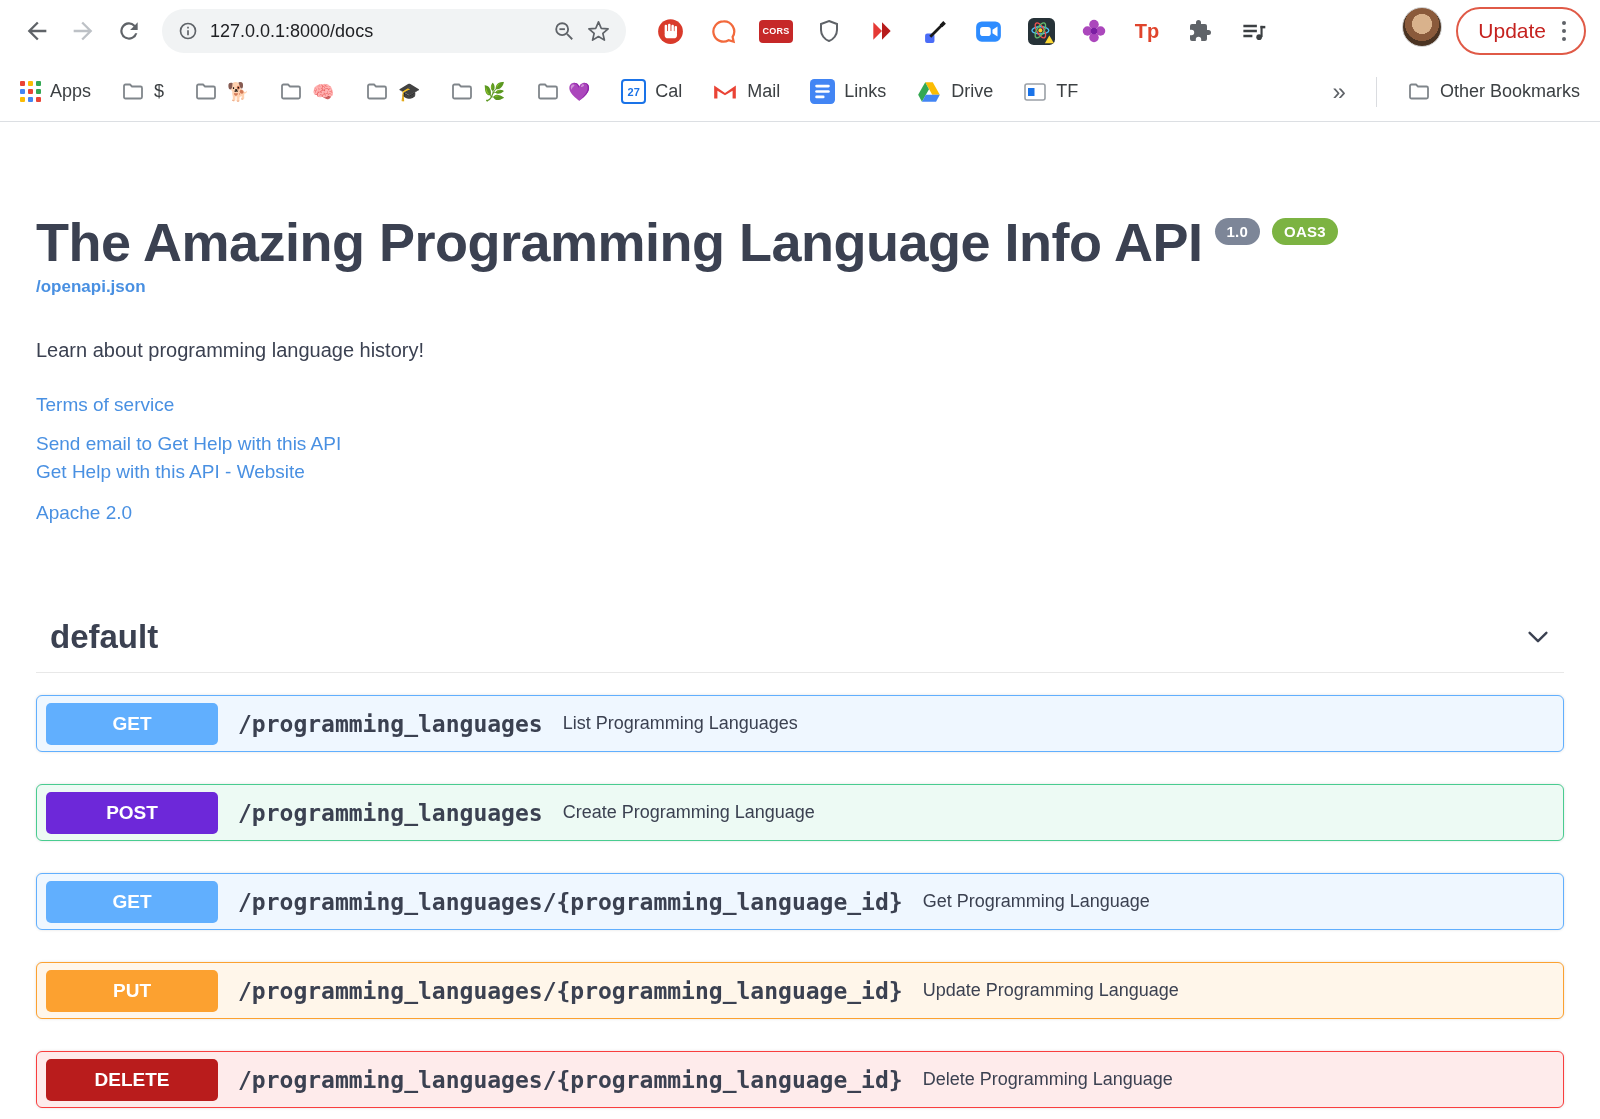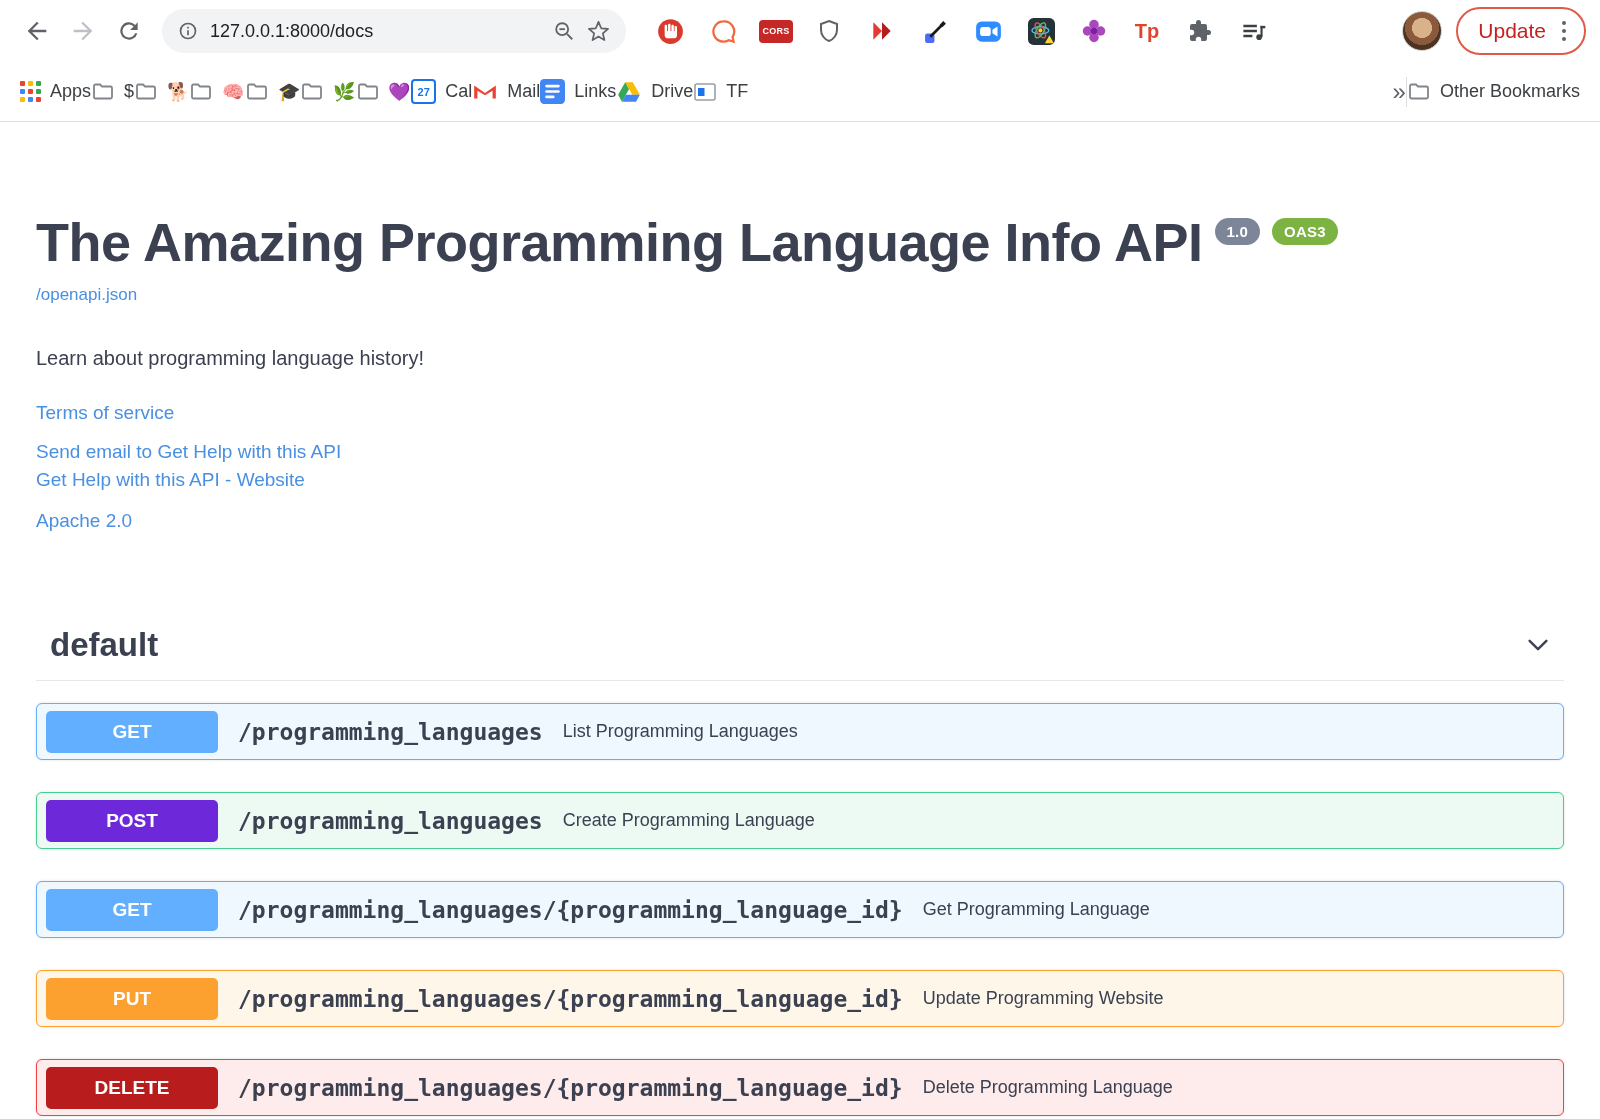--- a/index.html
+++ b/index.html
@@ -11,31 +11,31 @@
   .nav-btn { width: 46px; height: 46px; border-radius: 50%; display: flex; align-items: center;
     justify-content: center; cursor: pointer; flex: 0 0 auto; }
   .omnibox { width: 464px; height: 44px; background: #f1f3f4; border-radius: 22px; display: flex;
     align-items: center; padding: 0 16px; gap: 12px; margin: 0 10px; flex: 0 0 auto; }
   .omnibox .url { flex: 1; font-size: 18px; color: #202124; white-space: nowrap; overflow: hidden; }
   .ext-row { display: flex; align-items: center; gap: 25px; margin-left: 20px; }
   .ext { width: 28px; height: 28px; display: flex; align-items: center; justify-content: center; cursor: pointer; }
   .cors-box { background: #c62828; color: #fff; font-weight: 700; font-size: 9px; border-radius: 4px;
     padding: 7px 3px; letter-spacing: .3px; line-height: 1; }
   .tp-text { color: #e0442c; font-weight: 700; font-size: 20px; }
-  .right-group { margin-left: auto; display: flex; align-items: center; gap: 14px; }
+  .right-group { margin-left: auto; display: flex; align-items: flex-start; gap: 14px; }
   .avatar { width: 40px; height: 40px; border-radius: 50%;
     background: radial-gradient(circle at 50% 42%, #d9b28c 0 34%, #8a5a3b 35% 58%, #4a3322 59%);
     border: 1px solid #d0d0d0; cursor: pointer; }
   .update-pill { display: flex; align-items: center; gap: 12px; border: 2px solid #e05a47;
     border-radius: 25px; height: 48px; padding: 0 14px 0 20px; cursor: pointer; }
   .update-pill .label { color: #c5221f; font-size: 21px; }
   .kebab { display: flex; flex-direction: column; gap: 4px; padding: 4px; }
   .kebab i { width: 4px; height: 4px; border-radius: 50%; background: #5f6368; }
 
-  .bookmarks-bar { height: 60px; display: flex; align-items: center; padding: 0 20px;
+  .bookmarks-bar { height: 60px; display: flex; align-items: center; gap: 30px; padding: 0 20px;
     border-bottom: 1px solid #dcdfe3; font-size: 18px; color: #3c4043; }
   .bm { display: flex; align-items: center; gap: 9px; cursor: pointer; white-space: nowrap; }
   .apps-grid { display: grid; grid-template-columns: repeat(3, 5px); grid-gap: 3px; }
   .apps-grid i { width: 5px; height: 5px; border-radius: 1px; }
   .apps-grid i:nth-child(1){background:#ea4335}.apps-grid i:nth-child(2){background:#fbbc04}
   .apps-grid i:nth-child(3){background:#34a853}.apps-grid i:nth-child(4){background:#4285f4}
   .apps-grid i:nth-child(5){background:#ea4335}.apps-grid i:nth-child(6){background:#34a853}
   .apps-grid i:nth-child(7){background:#fbbc04}.apps-grid i:nth-child(8){background:#4285f4}
   .apps-grid i:nth-child(9){background:#ea4335}
   .emoji { font-size: 18px; }
@@ -45,21 +45,21 @@
   .bm-sep { width: 1px; height: 30px; background: #dadce0; }
 
   
   .content { padding: 0 36px; }
   .api-title { margin-top: 76px; font-size: 54px; font-weight: 700; color: #3b4151; letter-spacing: -.5px; }
   .badge { display: inline-block; color: #fff; font-weight: 700; font-size: 15px; border-radius: 14px;
     padding: 5px 12px; position: relative; top: -24px; margin-left: 12px; letter-spacing: .2px; margin-top: 44px; }
   .badge-ver { background: #7d8698; }
   .badge-oas { background: #7cb342; }
   a.blue { color: #4990e2; text-decoration: none; cursor: pointer; }
-  .openapi { display: inline-block; margin-top: 12px; font-size: 17px; }
+  .openapi { display: inline-block; margin-top: 4px; font-size: 17px; font-weight: bold; }
   .desc { margin-top: 42px; font-size: 20px; color: #3b4151; }
   .terms { display: inline-block; margin-top: 32px; font-size: 19px; }
   .contact-group { margin-top: 14px; display: flex; flex-direction: column; font-size: 19px; line-height: 28px; }
   .license { display: inline-block; margin-top: 16px; font-size: 19px; }
 
   .section-header { margin-top: 94px; display: flex; align-items: center; justify-content: space-between;
     padding: 0 14px 16px 14px; border-bottom: 1px solid #e8e8e8; cursor: pointer; }
   .section-header h2 { font-size: 33px; font-weight: 700; color: #3b4151; }
 
   .opblock { display: flex; align-items: center; gap: 20px; height: 57px; margin-top: 32px;
@@ -345,21 +345,21 @@
 
   <div class="opblock op-get">
     <span class="method m-get">GET</span>
     <span class="path">/programming_languages/{programming_language_id}</span>
     <span class="summary">Get Programming Language</span>
   </div>
 
   <div class="opblock op-put">
     <span class="method m-put">PUT</span>
     <span class="path">/programming_languages/{programming_language_id}</span>
-    <span class="summary">Update Programming Website</span>
+    <span class="summary">Update Programming Language</span>
   </div>
 
   <div class="opblock op-delete">
     <span class="method m-delete">DELETE</span>
     <span class="path">/programming_languages/{programming_language_id}</span>
     <span class="summary">Delete Programming Language</span>
   </div>
 </div>
 
 </body></html>

